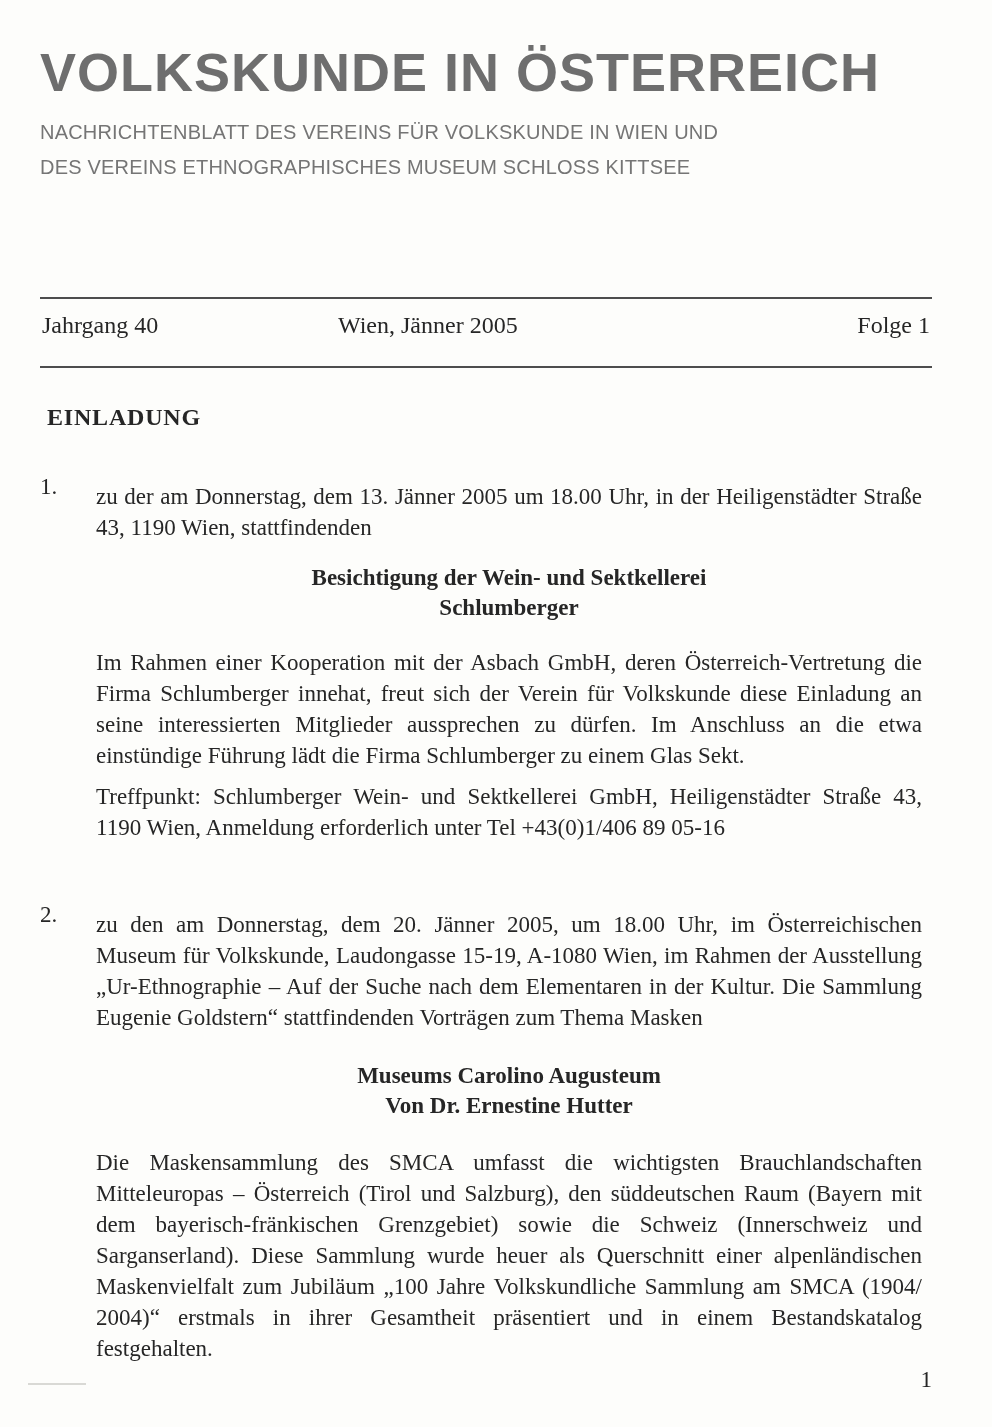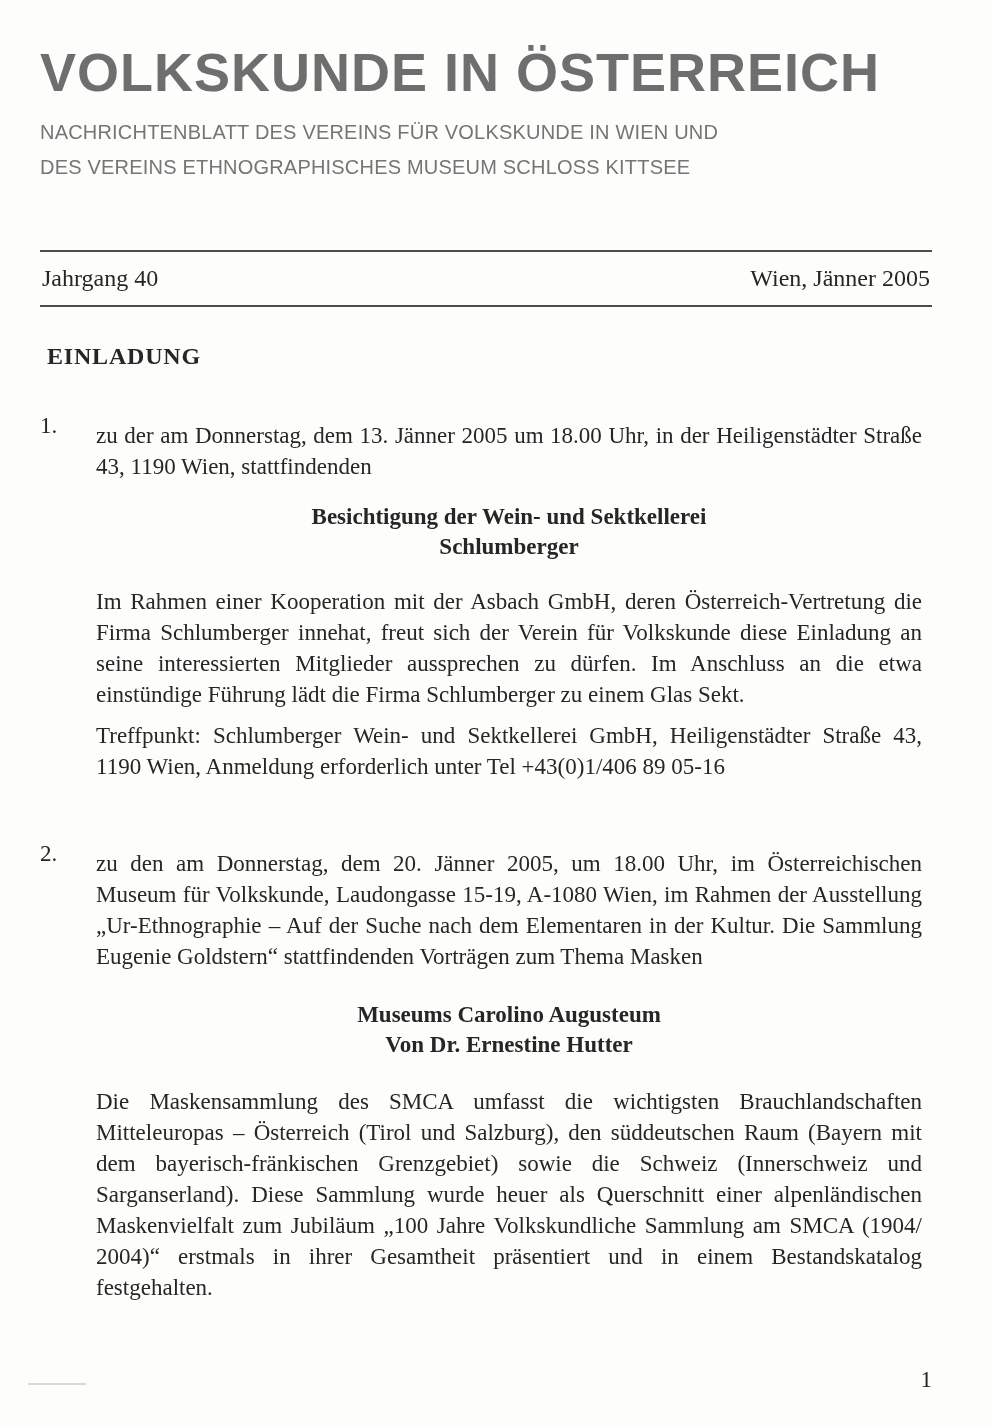--- a/index.html
+++ b/index.html
@@ -34,31 +34,31 @@
     font-weight: 400;
     font-size: 20px;
     line-height: 35px;
     letter-spacing: 0.2px;
     color: #757575;
     white-space: nowrap;
   }
 
   
   .issue-bar {
-    margin-top: 65px;
+    margin-top: 112px;
     border-top: 2px solid #4d4d4d;
     border-bottom: 2px solid #4d4d4d;
-    padding: 13px 2px 13px 2px;
+    padding: 13px 2px 27px 2px;
     display: flex;
     align-items: baseline;
     font-size: 24px;
   }
   .issue-bar .cell { flex: 1; }
   .issue-bar .left  { text-align: left; }
-  .issue-bar .mid   { text-align: right; }
+  .issue-bar .mid   { text-align: left; }
   .issue-bar .right { text-align: right; }
 
   
   .section-heading {
     margin: 36px 0 0 7px;
     font-size: 24px;
     font-weight: 700;
     letter-spacing: 0.8px;
   }
 
@@ -109,20 +109,21 @@
       <h1 class="masthead-title">VOLKSKUNDE IN ÖSTERREICH</h1>
       <div class="masthead-sub">
         <div>NACHRICHTENBLATT DES VEREINS FÜR VOLKSKUNDE IN WIEN UND</div>
         <div>DES VEREINS ETHNOGRAPHISCHES MUSEUM SCHLOSS KITTSEE</div>
       </div>
     </header>
 
     <div class="issue-bar">
       <span class="cell left">Jahrgang 40</span>
       <span class="cell mid">Wien, Jänner 2005</span>
+      <span class="cell right">Folge 1</span>
     </div>
 
     <h2 class="section-heading">EINLADUNG</h2>
 
     <div class="item">
       <span class="num">1.</span>
       <div class="body">
         <p class="para">zu der am Donnerstag, dem 13. Jänner 2005 um 18.00 Uhr, in der Heiligenstädter Straße 43, 1190 Wien, stattfindenden</p>
         <div class="event-title">
           <div>Besichtigung der Wein- und Sektkellerei</div>

